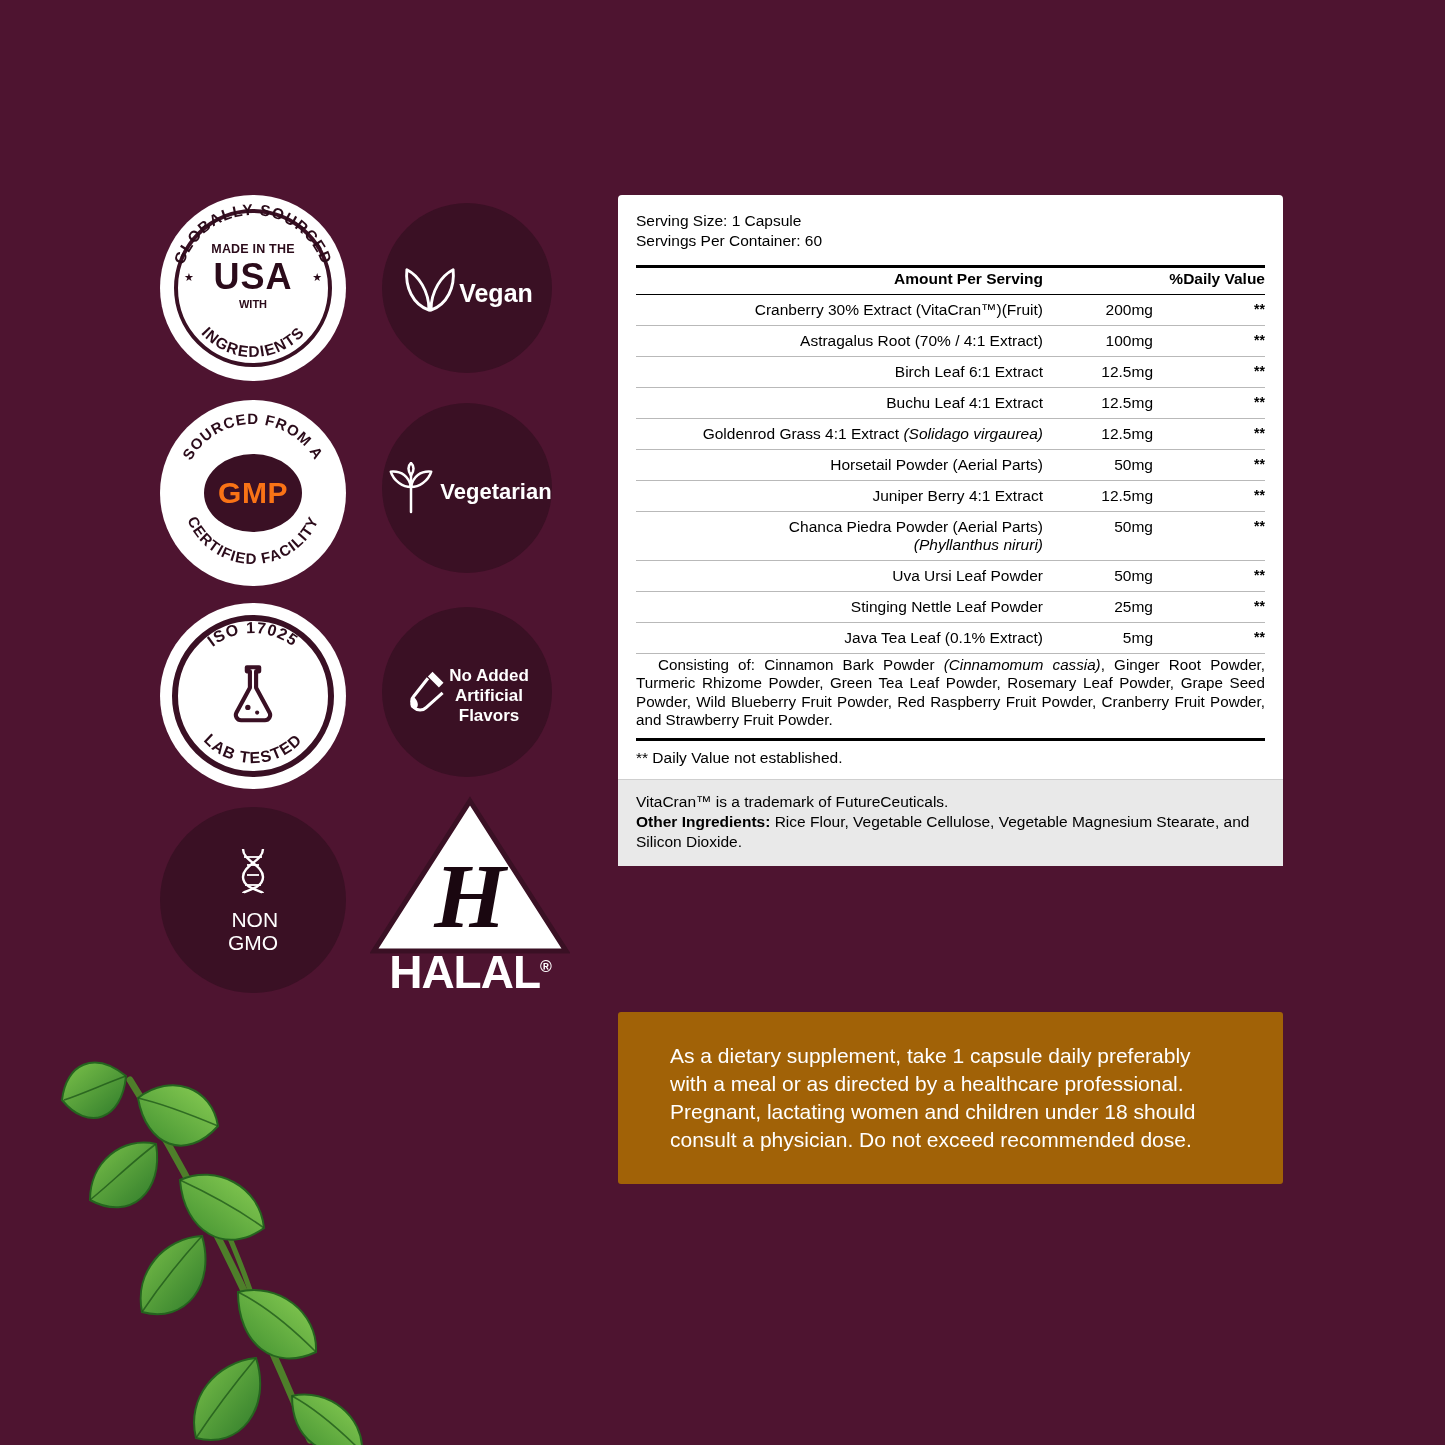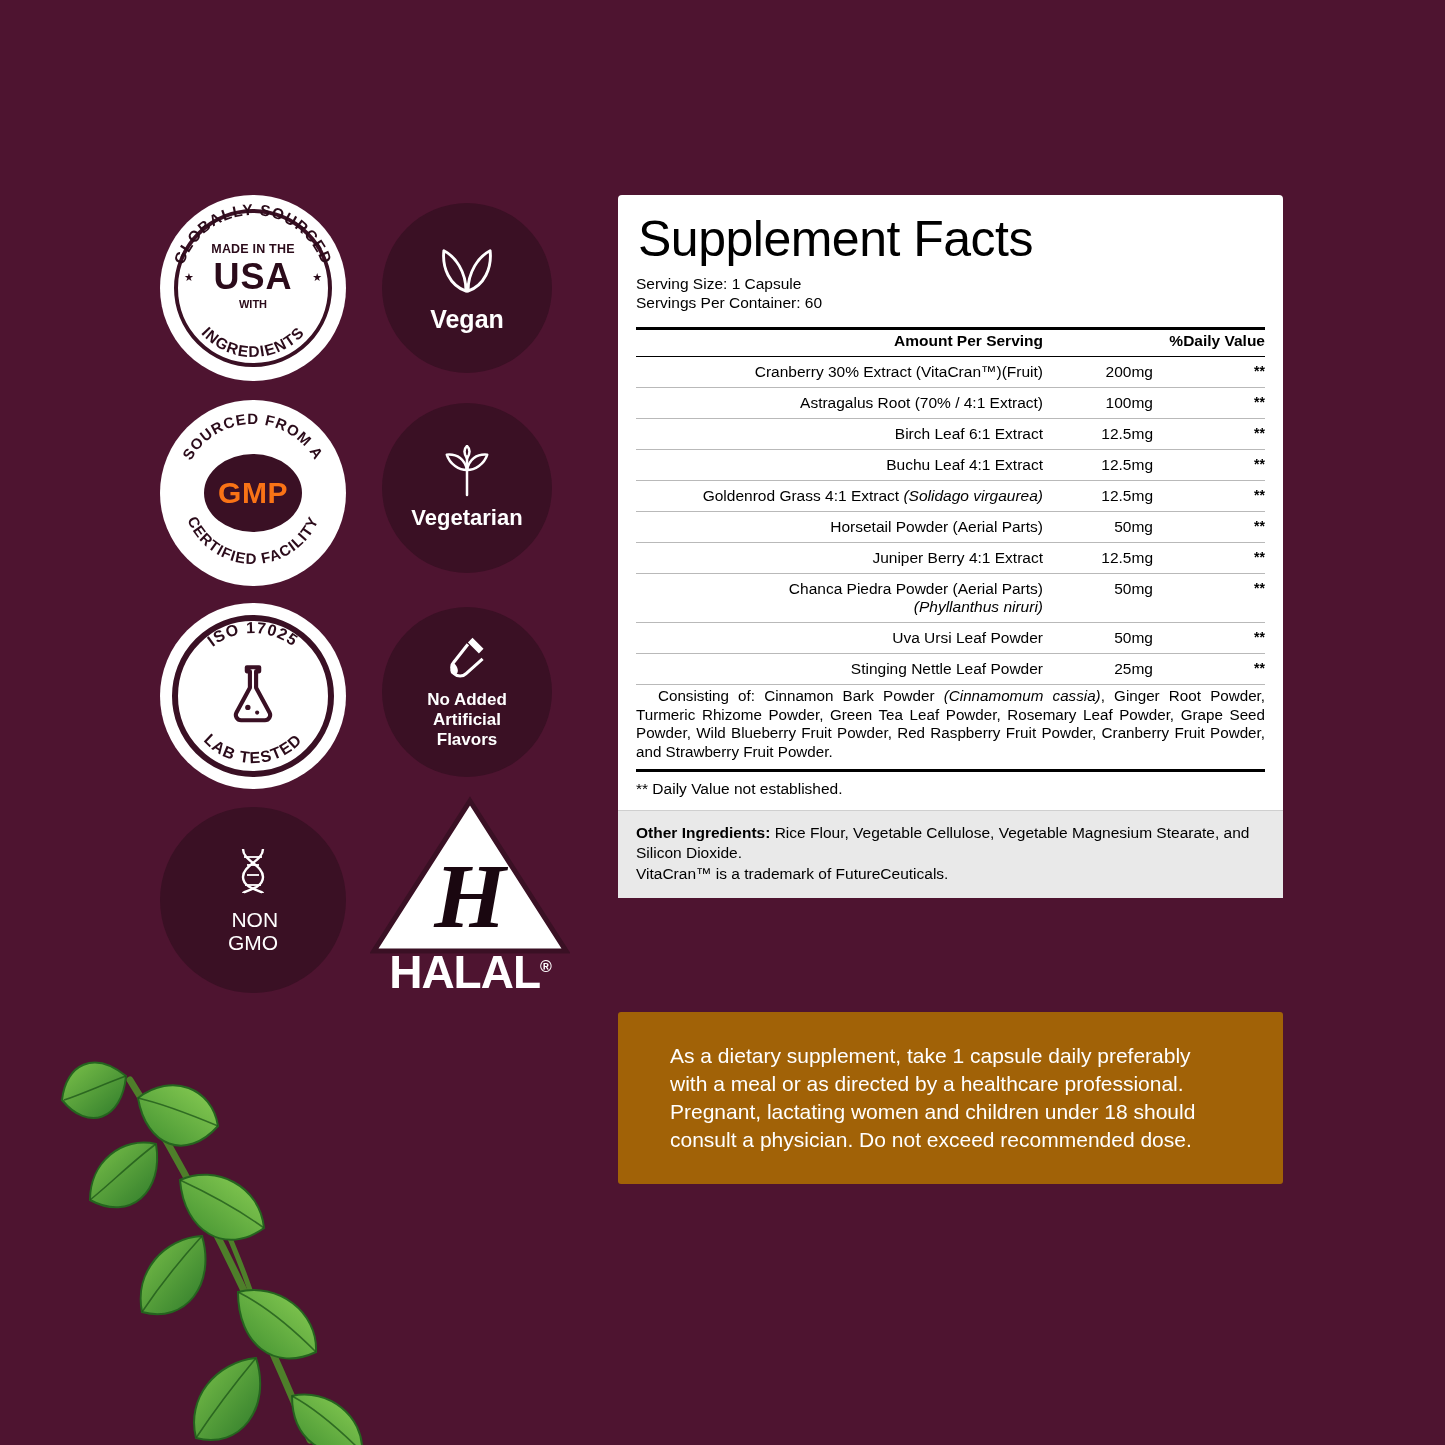--- a/index.html
+++ b/index.html
@@ -23,21 +23,21 @@
     width: 440px;
     height: 830px;
   }
   .badge {
     position: absolute;
   }
   .circle-badge {
     border-radius: 50%;
     background: #3a1024;
     display: flex;
-    flex-direction: column;
+    flex-direction: row;
     align-items: center;
     justify-content: center;
     color: #ffffff;
     text-align: center;
   }
 
   
   .usa-badge {
     left: 10px; top: 0;
     width: 186px; height: 186px;
@@ -354,21 +354,20 @@
     <svg class="halal-tri" viewBox="0 0 200 160">
       <polygon points="100,6 196,156 4,156" fill="#ffffff" stroke="#3a1024" stroke-width="5"></polygon>
       <text x="100" y="132" text-anchor="middle" font-family="Liberation Serif, serif" font-style="italic" font-weight="bold" font-size="92" fill="#1a0710">H</text>
     </svg>
     <div class="halal-word"><span>HALAL</span><span class="halal-reg">®</span></div>
   </div>
 </div>
 
 <div id="facts">
   <div class="facts-pad">
-    <div class="facts-title">Supplement Facts</div>
     <div class="serving">
       <div>Serving Size: 1 Capsule</div>
       <div>Servings Per Container: 60</div>
     </div>
     <div class="rule-thick"></div>
 
     <table class="facts-table">
       <tbody>
           <tr class="hdr">
         <th>Amount Per Serving</th>
@@ -419,36 +418,41 @@
       <tr>
             <td>Uva Ursi Leaf Powder</td>
             <td class="amt">50mg</td>
             <td class="dv">**</td>
           </tr>
       <tr>
             <td>Stinging Nettle Leaf Powder</td>
             <td class="amt">25mg</td>
             <td class="dv">**</td>
           </tr>
+      <tr>
+            <td>Java Tea Leaf (0.1% Extract)</td>
+            <td class="amt">5mg</td>
+            <td class="dv">**</td>
+          </tr>
 
     </tbody>
       </table>
 
     <div class="blend-detail">
       <span class="indent">Consisting of: Cinnamon Bark Powder </span><span class="sub-italic">(Cinnamomum cassia)</span><span>, Ginger Root Powder, Turmeric Rhizome Powder, Green Tea Leaf Powder, Rosemary Leaf Powder, Grape Seed Powder, Wild Blueberry Fruit Powder, Red Raspberry Fruit Powder, Cranberry Fruit Powder, and Strawberry Fruit Powder.</span>
     </div>
 
     <div class="dv-note">** Daily Value not established.</div>
   </div>
 
   <div class="other-ing">
+    <div>VitaCran™ is a trademark of FutureCeuticals.</div>
     <div>
       <b>Other Ingredients:</b><span> Rice Flour, Vegetable Cellulose, Vegetable Magnesium Stearate, and Silicon Dioxide.</span>
     </div>
-    <div>VitaCran™ is a trademark of FutureCeuticals.</div>
   </div>
 </div>
 
 <div id="directions">As a dietary supplement, take 1 capsule daily preferably with a meal or as directed by a healthcare professional. Pregnant, lactating women and children under 18 should consult a physician. Do not exceed recommended dose.</div>
 
 <svg id="plant" viewBox="0 0 480 420">
   <defs>
     <linearGradient id="lg1" x1="0" y1="0" x2="1" y2="1">
       <stop offset="0%" stop-color="#7cc24a"></stop>
       <stop offset="100%" stop-color="#2e7a2a"></stop>

